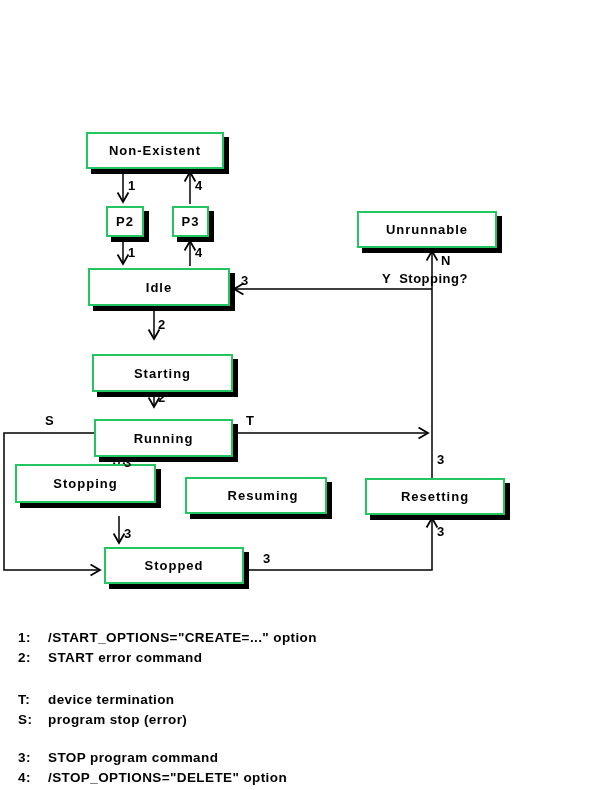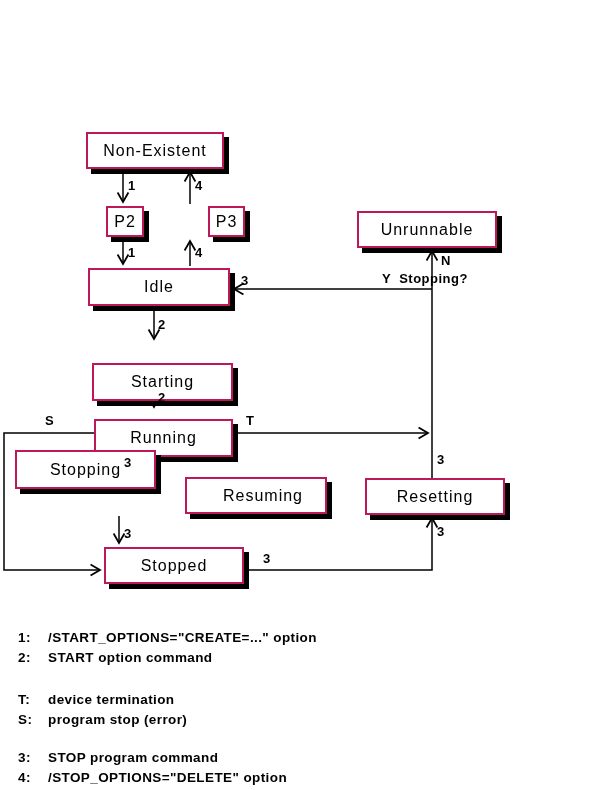--- a/index.html
+++ b/index.html
@@ -17,27 +17,27 @@
   }
   .wires {
     position: absolute;
     left: 0; top: 0;
     z-index: 1;
   }
   .node {
     position: absolute;
     box-sizing: border-box;
     background: #ffffff;
-    border: 2px solid #be185d;
+    border: 2px solid #22c55e;
     box-shadow: 5px 5px 0 0 #000000;
     display: flex;
     align-items: center;
     justify-content: center;
-    font-size: 16px;
-    font-weight: normal;
+    font-size: 13px;
+    font-weight: bold;
     letter-spacing: 1px;
     color: #000000;
     z-index: 2;
     white-space: nowrap;
   }
   .elabel {
     position: absolute;
     font-size: 13px;
     font-weight: bold;
     color: #000000;
@@ -88,25 +88,25 @@
       <path d="M233,433 L428,433" marker-end="url(#arrow)"></path>
       <path d="M432,478 L432,289"></path>
       <path d="M432,289 L234,289" marker-end="url(#arrow)"></path>
       <path d="M432,289 L432,251" marker-end="url(#arrow)"></path>
       <path d="M244,570 L432,570 L432,518" marker-end="url(#arrow)"></path>
     </g>
   </svg>
 
   <div class="node" style="left:86px; top:132px; width:138px; height:37px;">Non-Existent</div>
   <div class="node" style="left:106px; top:206px; width:38px; height:31px;">P2</div>
-  <div class="node" style="left:172px; top:206px; width:37px; height:31px;margin-left:36px;">P3</div>
+  <div class="node" style="left:172px; top:206px; width:37px; height:31px;">P3</div>
   <div class="node" style="left:88px; top:268px; width:142px; height:38px;">Idle</div>
-  <div class="node" style="left:92px; top:363px; width:141px; height:38px;">Starting</div>
+  <div class="node" style="left:92px; top:354px; width:141px; height:38px;">Starting</div>
   <div class="node" style="left:94px; top:411px; width:139px; height:38px;margin-top:8px;">Running</div>
-  <div class="node" style="left:15px; top:450px; width:141px; height:39px;">Stopping</div>
+  <div class="node" style="left:15px; top:464px; width:141px; height:39px;">Stopping</div>
   <div class="node" style="left:185px; top:477px; width:142px; height:37px;padding-left:14px;">Resuming</div>
   <div class="node" style="left:104px; top:547px; width:140px; height:37px;">Stopped</div>
   <div class="node" style="left:365px; top:478px; width:140px; height:37px;">Resetting</div>
   <div class="node" style="left:357px; top:211px; width:140px; height:37px;">Unrunnable</div>
 
   <span class="elabel" style="left:128px; top:179px;">1</span>
   <span class="elabel" style="left:195px; top:179px;">4</span>
   <span class="elabel" style="left:128px; top:246px;">1</span>
   <span class="elabel" style="left:195px; top:246px;">4</span>
   <span class="elabel" style="left:158px; top:318px;">2</span>
@@ -122,21 +122,21 @@
   <span class="elabel" style="left:437px; top:525px;">3</span>
   <span class="elabel" style="left:263px; top:552px;">3</span>
 
   <div class="legend" style="left:18px; top:628px;">
     <div class="legend-row">
       <span class="k">1:</span>
       <span>/START_OPTIONS="CREATE=..." option</span>
     </div>
     <div class="legend-row">
       <span class="k">2:</span>
-      <span>START option command</span>
+      <span>START error command</span>
     </div>
   </div>
 
   <div class="legend" style="left:18px; top:690px;">
     <div class="legend-row">
       <span class="k">T:</span>
       <span>device termination</span>
     </div>
     <div class="legend-row">
       <span class="k">S:</span>

